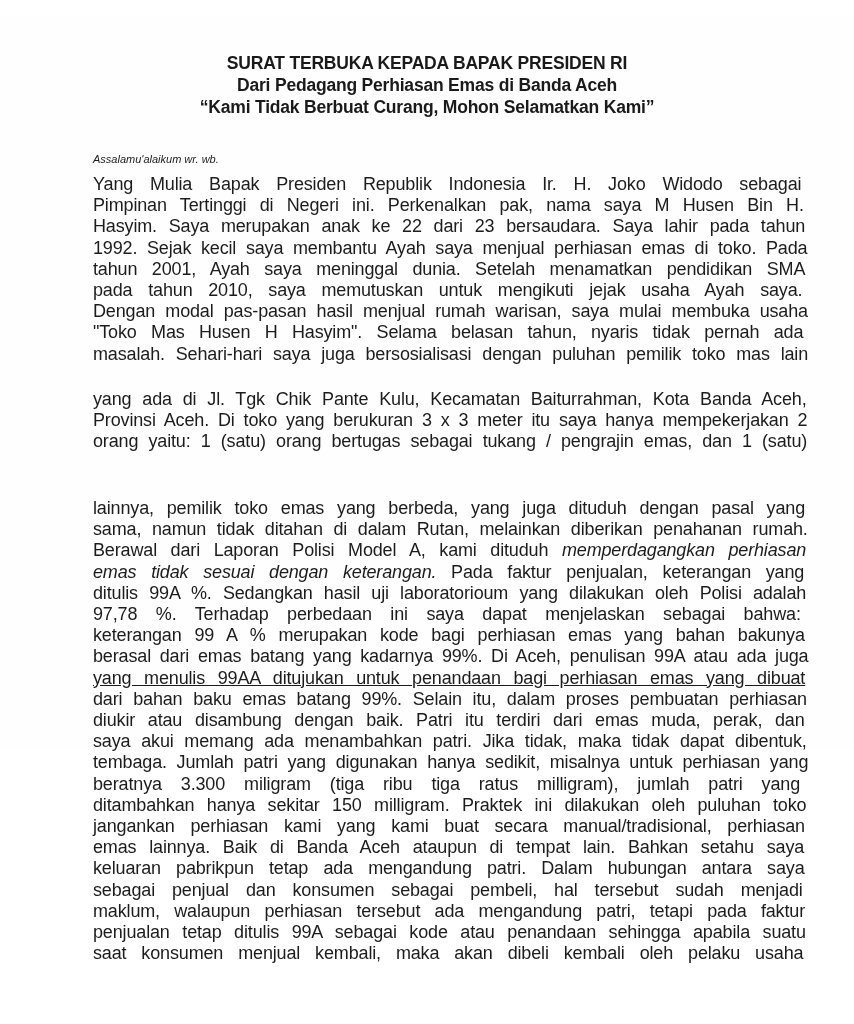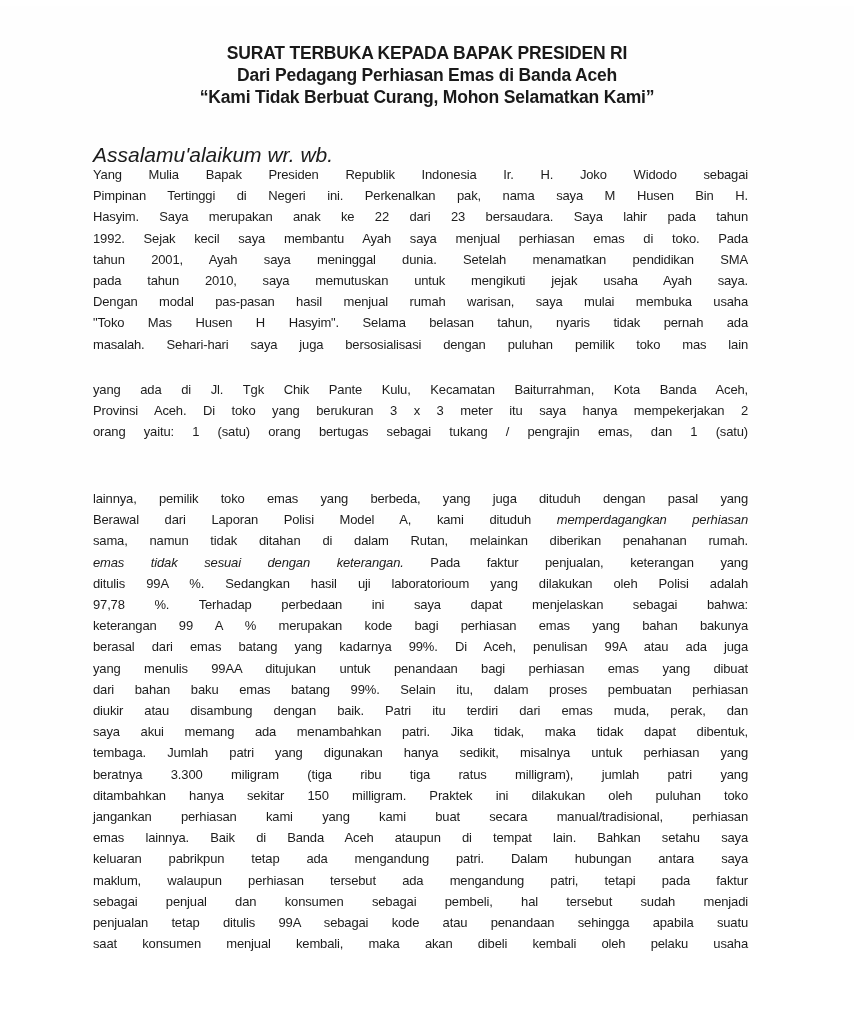--- a/index.html
+++ b/index.html
@@ -1,35 +1,35 @@
 <!DOCTYPE html>
 <html><head>
 <meta charset="utf-8">
 <style>
   html, body { margin: 0; padding: 0; background: #ffffff; }
   body { width: 854px; height: 1024px; overflow: hidden; position: relative; }
   .page {
-    position: absolute; left: 0; top: 6px; width: 854px; height: 734px;
+    position: absolute; left: 0; top: 16px; width: 854px; height: 734px;
     background: #fefefe; color: #1b1b1b;
     font-family: "Liberation Sans", sans-serif;
   }
   .heading {
     position: absolute; left: 0; top: 36px; width: 854px; text-align: center;
     font-weight: bold; font-size: 17.5px; line-height: 22px; color: #1a1a1a;
     letter-spacing: -0.2px;
   }
   .heading div { display: block; }
   .body-text {
     position: absolute; left: 93px; width: 655px;
-    font-size: 13px; line-height: 21.2px; color: #1c1c1c;
+    font-size: 18px; line-height: 21.2px; color: #1c1c1c;
     text-align: justify; text-align-last: justify; letter-spacing: -0.15px;
   }
   .line { display: block; white-space: nowrap; overflow: visible; text-align: justify; text-align-last: justify; }
   .line.last { text-align-last: left; }
-  .greeting { position: absolute; left: 93px; top: 137px; font-size: 21px; font-style: italic; color: #1c1c1c; }
+  .greeting { position: absolute; left: 93px; top: 137px; font-size: 11px; font-style: italic; color: #1c1c1c; }
   em { font-style: italic; }
 </style>
 </head>
 <body>
 
 <div class="page">
   <div class="heading">
     <div>SURAT TERBUKA KEPADA BAPAK PRESIDEN RI</div>
     <div>Dari Pedagang Perhiasan Emas di Banda Aceh</div>
     <div>“Kami Tidak Berbuat Curang, Mohon Selamatkan Kami”</div>
@@ -47,37 +47,37 @@
       <span class="line" style="display: block; word-spacing: 5.3px;">Dengan modal pas-pasan hasil menjual rumah warisan, saya mulai membuka usaha</span>
       <span class="line" style="display: block; word-spacing: 9.54545px;">"Toko Mas Husen H Hasyim". Selama belasan tahun, nyaris tidak pernah ada</span>
       <span class="line" style="display: block; word-spacing: 6px;">masalah. Sehari-hari saya juga bersosialisasi dengan puluhan pemilik toko mas lain</span>
       <span class="line" style="display: block; word-spacing: 6px; margin-top: 24px;">yang ada di Jl. Tgk Chik Pante Kulu, Kecamatan Baiturrahman, Kota Banda Aceh,</span>
       <span class="line" style="display: block; word-spacing: 4.07143px;">Provinsi Aceh. Di toko yang berukuran 3 x 3 meter itu saya hanya mempekerjakan 2</span>
       <span class="line" style="display: block; word-spacing: 5.30769px;">orang yaitu: 1 (satu) orang bertugas sebagai tukang / pengrajin emas, dan 1 (satu)</span>
     </div>
 
   <div class="body-text" id="p2" style="top:482px;">
     <span class="line" style="display: block; word-spacing: 8px;">lainnya, pemilik toko emas yang berbeda, yang juga dituduh dengan pasal yang</span>
+    <span class="line" style="display: block; word-spacing: 5.8px;">sama, namun tidak ditahan di dalam Rutan, melainkan diberikan penahanan rumah.</span>
     <span class="line" style="display: block; word-spacing: 8.77778px;"><span>Berawal dari Laporan Polisi Model A, kami dituduh </span><em>memperdagangkan perhiasan</em></span>
-    <span class="line" style="display: block; word-spacing: 5.8px;">sama, namun tidak ditahan di dalam Rutan, melainkan diberikan penahanan rumah.</span>
     <span class="line" style="display: block; word-spacing: 9.88889px;"><em>emas tidak sesuai dengan keterangan.</em><span> Pada faktur penjualan, keterangan yang</span></span>
     <div id="p2rest">
         <span class="line" style="display: block; word-spacing: 6.36364px;">ditulis 99A %. Sedangkan hasil uji laboratorioum yang dilakukan oleh Polisi adalah</span>
         <span class="line" style="display: block; word-spacing: 13.6667px;">97,78 %. Terhadap perbedaan ini saya dapat menjelaskan sebagai bahwa:</span>
         <span class="line" style="display: block; word-spacing: 8px;">keterangan 99 A % merupakan kode bagi perhiasan emas yang bahan bakunya</span>
         <span class="line" style="display: block; word-spacing: 3.92308px;">berasal dari emas batang yang kadarnya 99%. Di Aceh, penulisan 99A atau ada juga</span>
-        <span class="line" style="display: block; word-spacing: 7.8px;">yang menulis 99AA ditujukan untuk penandaan bagi perhiasan emas yang dibuat</span>
+        <span class="line" style="display: block; word-spacing: 7.8px; text-decoration: underline;">yang menulis 99AA ditujukan untuk penandaan bagi perhiasan emas yang dibuat</span>
         <span class="line" style="display: block; word-spacing: 5.90909px;">dari bahan baku emas batang 99%. Selain itu, dalam proses pembuatan perhiasan</span>
         <span class="line" style="display: block; word-spacing: 7.83333px;">diukir atau disambung dengan baik. Patri itu terdiri dari emas muda, perak, dan</span>
         <span class="line" style="display: block; word-spacing: 5.90909px;">saya akui memang ada menambahkan patri. Jika tidak, maka tidak dapat dibentuk,</span>
         <span class="line" style="display: block; word-spacing: 4.9px;">tembaga. Jumlah patri yang digunakan hanya sedikit, misalnya untuk perhiasan yang</span>
         <span class="line" style="display: block; word-spacing: 14.1px;">beratnya 3.300 miligram (tiga ribu tiga ratus milligram), jumlah patri yang</span>
         <span class="line" style="display: block; word-spacing: 7.6px;">ditambahkan hanya sekitar 150 milligram. Praktek ini dilakukan oleh puluhan toko</span>
         <span class="line" style="display: block; word-spacing: 10.875px;">jangankan perhiasan kami yang kami buat secara manual/tradisional, perhiasan</span>
         <span class="line" style="display: block; word-spacing: 7.91667px;">emas lainnya. Baik di Banda Aceh ataupun di tempat lain. Bahkan setahu saya</span>
         <span class="line" style="display: block; word-spacing: 10.3333px;">keluaran pabrikpun tetap ada mengandung patri. Dalam hubungan antara saya</span>
+        <span class="line" style="display: block; word-spacing: 12.1111px;">sebagai penjual dan konsumen sebagai pembeli, hal tersebut sudah menjadi</span>
         <span class="line" style="display: block; word-spacing: 9.44444px;">maklum, walaupun perhiasan tersebut ada mengandung patri, tetapi pada faktur</span>
-        <span class="line" style="display: block; word-spacing: 12.1111px;">sebagai penjual dan konsumen sebagai pembeli, hal tersebut sudah menjadi</span>
         <span class="line" style="display: block; word-spacing: 7.7px;">penjualan tetap ditulis 99A sebagai kode atau penandaan sehingga apabila suatu</span>
         <span class="line" style="display: block; word-spacing: 10.1px;">saat konsumen menjual kembali, maka akan dibeli kembali oleh pelaku usaha</span>
       </div>
   </div>
 </div>
 
 </body></html>

